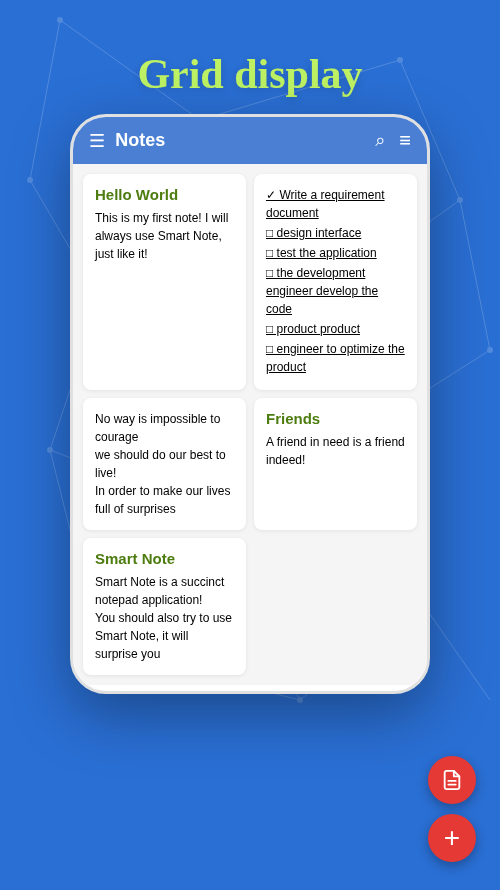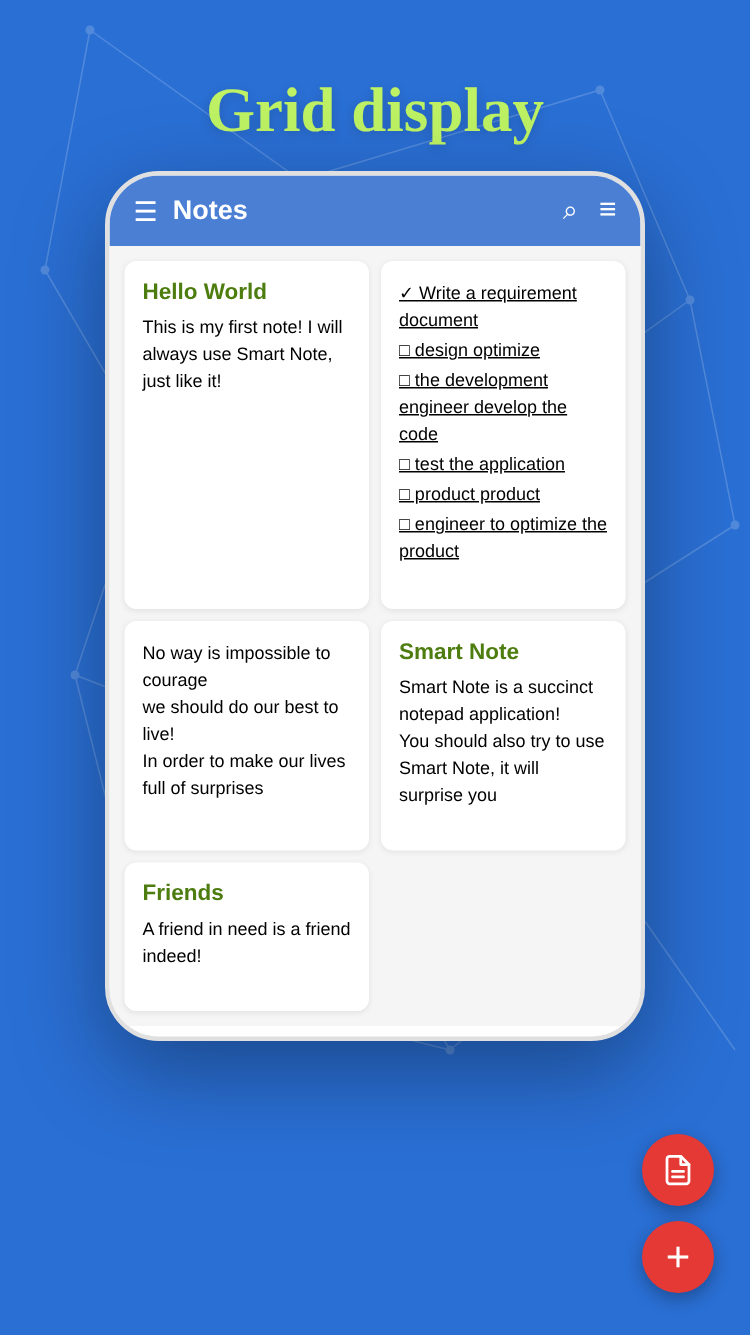--- a/index.html
+++ b/index.html
@@ -224,40 +224,40 @@
   <div class="notes-grid">
 
     <div class="note-card">
       <div class="note-title">Hello World</div>
       <div class="note-body">This is my first note! I will always use Smart Note, just like it!</div>
     </div>
 
     <div class="note-card">
       <div class="note-body">
         <span class="check-item">✓ Write a requirement document</span>
-        <span class="check-item">□ design optimize</span>
+        <span class="check-item">□ design interface</span>
+        <span class="check-item">□ test the application</span>
         <span class="check-item">□ the development engineer develop the code</span>
-        <span class="check-item">□ test the application</span>
         <span class="check-item">□ product product</span>
         <span class="check-item">□ engineer to optimize the product</span>
       </div>
     </div>
 
     <div class="note-card">
       <div class="note-body">No way is impossible to courage<br>we should do our best to live!<br>In order to make our lives full of surprises</div>
     </div>
 
     <div class="note-card">
+      <div class="note-title">Friends</div>
+      <div class="note-body">A friend in need is a friend indeed!</div>
+    </div>
+
+    <div class="note-card">
       <div class="note-title">Smart Note</div>
       <div class="note-body">Smart Note is a succinct notepad application!<br>You should also try to use Smart Note, it will surprise you</div>
-    </div>
-
-    <div class="note-card">
-      <div class="note-title">Friends</div>
-      <div class="note-body">A friend in need is a friend indeed!</div>
     </div>
 
   </div>
 
 </div>
 
 <div class="fab-container">
   <button class="fab-btn doc-fab">
     <svg width="22" height="22" viewBox="0 0 24 24" fill="none" xmlns="http://www.w3.org/2000/svg">
       <path d="M14 2H6C5.46957 2 4.96086 2.21071 4.58579 2.58579C4.21071 2.96086 4 3.46957 4 4V20C4 20.5304 4.21071 21.0391 4.58579 21.4142C4.96086 21.7893 5.46957 22 6 22H18C18.5304 22 19.0391 21.7893 19.4142 21.4142C19.7893 21.0391 20 20.5304 20 20V8L14 2Z" stroke="white" stroke-width="2" stroke-linecap="round" stroke-linejoin="round" fill="none"></path>

